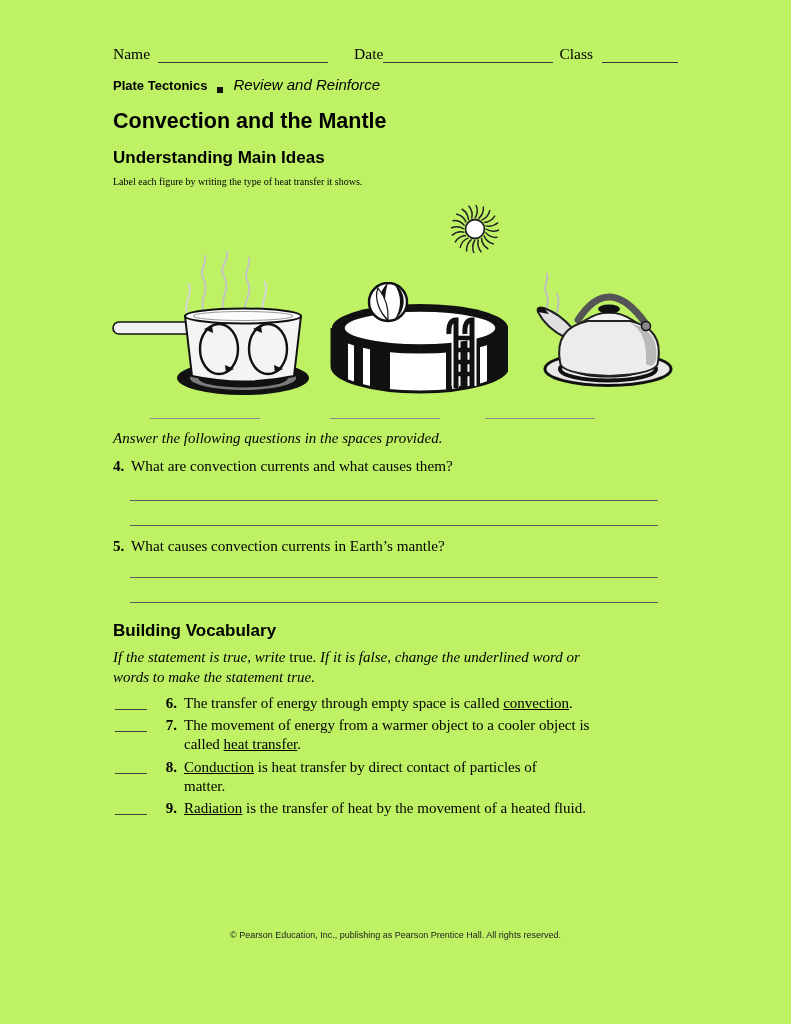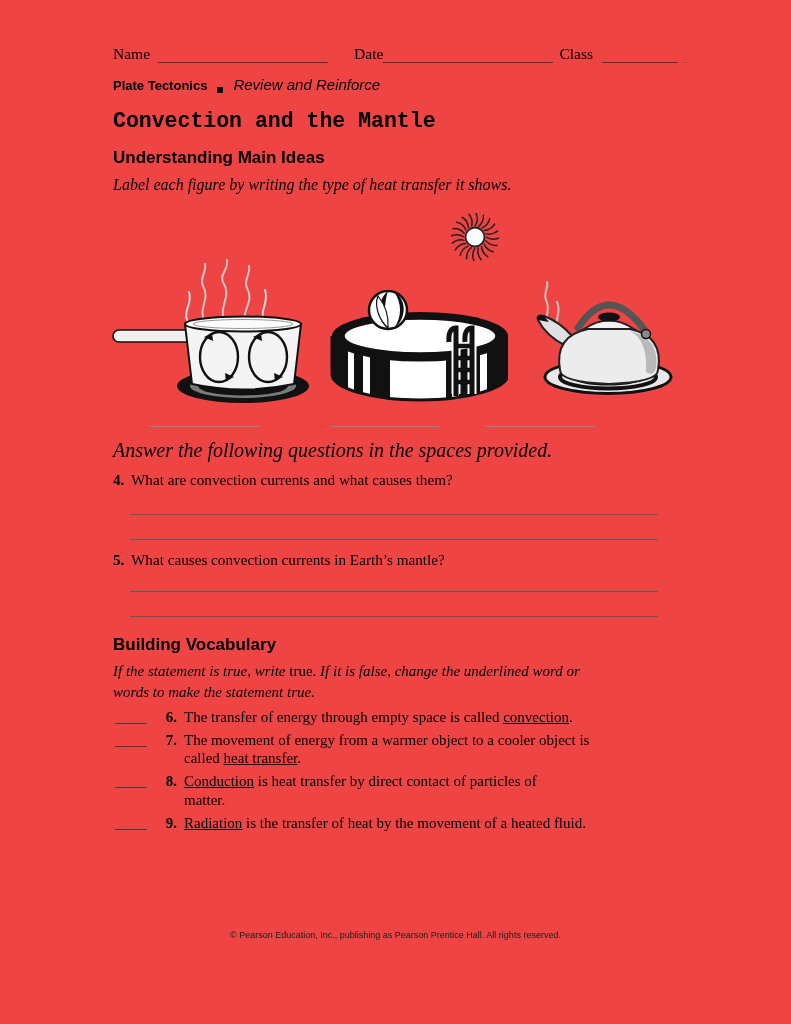--- a/index.html
+++ b/index.html
@@ -1,48 +1,48 @@
 <!DOCTYPE html>
 <html><head>
 <meta charset="utf-8">
 <style>
   html,body{margin:0;padding:0;background:#ffffff;}
-  .page{position:relative;width:791px;height:1024px;background:#ef4444;overflow:hidden;
+  .page{position:relative;width:791px;height:1024px;background:#bef264;overflow:hidden;
         font-family:"Liberation Serif",serif;color:#000;}
   .content{padding:44px 113px 0 113px;}
 
   
   .header-row{display:flex;align-items:flex-end;font-size:15.5px;height:19px;}
   .hlabel{flex:none;}
   .hline{border-bottom:1.3px solid #3a3a3a;height:15px;}
   .hline.name{flex:1.05;margin-left:8px;}
   .hlabel.date{margin-left:26px;font-family:Liberation Serif, serif;}
   .hline.date{flex:1.05;}
   .hlabel.class{margin-left:6px;}
   .hline.class{flex:none;width:76px;margin-left:9px;}
 
   
   .banner{margin-top:13px;display:flex;align-items:flex-end;font-family:"Liberation Sans",sans-serif;}
   .banner .unit{font-weight:bold;font-size:13px;}
   .banner .sq{width:6px;height:6px;background:#111;margin:0 10px;flex:none;}
   .banner .wtype{font-style:italic;font-size:15px;}
 
-  .title{margin-top:16px;font-family:Liberation Mono, monospace;font-weight:bold;font-size:21.5px;line-height:1.2;}
+  .title{margin-top:16px;font-family:Liberation Sans, sans-serif;font-weight:bold;font-size:21.5px;line-height:1.2;}
   .h2{font-family:"Liberation Sans",sans-serif;font-weight:bold;font-size:17px;line-height:1.2;}
   .h2.mi{margin-top:13px;}
   .h2.vocab{margin-top:18px;}
-  .instr{font-style:italic;font-size:16px;margin-top:7px;line-height:1.3;}
+  .instr{font-size:10px;margin-top:7px;line-height:1.3;}
 
   
   .figures{position:relative;height:232px;margin-top:6px;}
   .fig{position:absolute;}
   .fig-line{position:absolute;top:224px;width:110px;border-top:1.4px solid #8a8a8a;}
 
   
-  .q-instr{font-style:italic;font-size:20px;margin-top:3px;line-height:1.3;}
+  .q-instr{font-style:italic;font-size:15px;margin-top:3px;line-height:1.3;}
   .question{display:flex;margin-top:7px;font-size:15.2px;line-height:1.25;}
   .question.q5{margin-top:10px;}
   .qnum{font-weight:bold;width:18px;flex:none;}
   .ans-line{margin-left:17px;width:528px;border-bottom:1.1px solid #5c5c5c;}
   .al-1{height:25px;}.al-2{height:24px;}.al-3{height:22px;}.al-4{height:24px;}
 
   
   .vocab-instr{margin-top:6px;font-size:15px;font-style:italic;line-height:1.35;max-width:575px;white-space:pre-line;}
   .vocab-instr .roman{font-style:normal;}
   .vocab-item{display:flex;align-items:flex-start;font-size:15px;line-height:1.25;margin-top:4px;}

